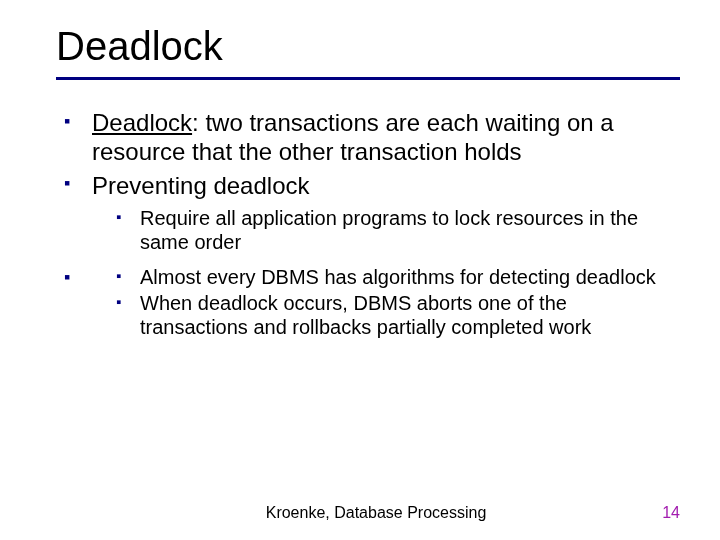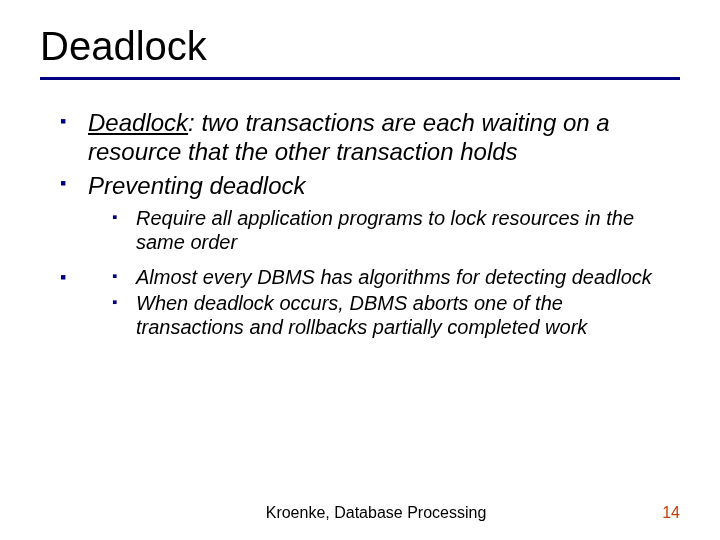--- a/index.html
+++ b/index.html
@@ -10,38 +10,37 @@
     background: #ffffff;
     font-family: Arial, Helvetica, sans-serif;
     color: #000000;
     overflow: hidden;
   }
   .slide {
     position: relative;
     width: 720px;
     height: 540px;
     box-sizing: border-box;
-    padding: 24px 40px 0 40px;
+    padding: 24px 40px 0 56px;
   }
   .title {
     font-size: 40px;
     font-weight: normal;
     margin: 0 0 8px 0;
     color: #000;
   }
   .rule {
     border: none;
     border-top: 3px solid #000080;
     margin: 0 0 28px 0;
   }
   ul.lvl1 {
     list-style: none;
-    margin: 12px;
+    margin: 0;
     padding: 0 0 0 8px;
-    font-style: italic;
   }
   ul.lvl1 > li {
     position: relative;
     padding-left: 28px;
     font-size: 24px;
     line-height: 1.22;
     margin-bottom: 4px;
   }
   ul.lvl1 > li::before {
     content: "\25AA";
@@ -81,21 +80,21 @@
     left: 16px;
     text-align: center;
     font-size: 16px;
     color: #000;
   }
   .footer-right {
     position: absolute;
     bottom: 18px;
     right: 40px;
     font-size: 16px;
-    color: #c2410c;
+    color: #a21caf;
   }
 </style>
 </head>
 <body>
 
 <div class="slide">
 
   <h1 class="title">Deadlock</h1>
   <hr class="rule">
 

